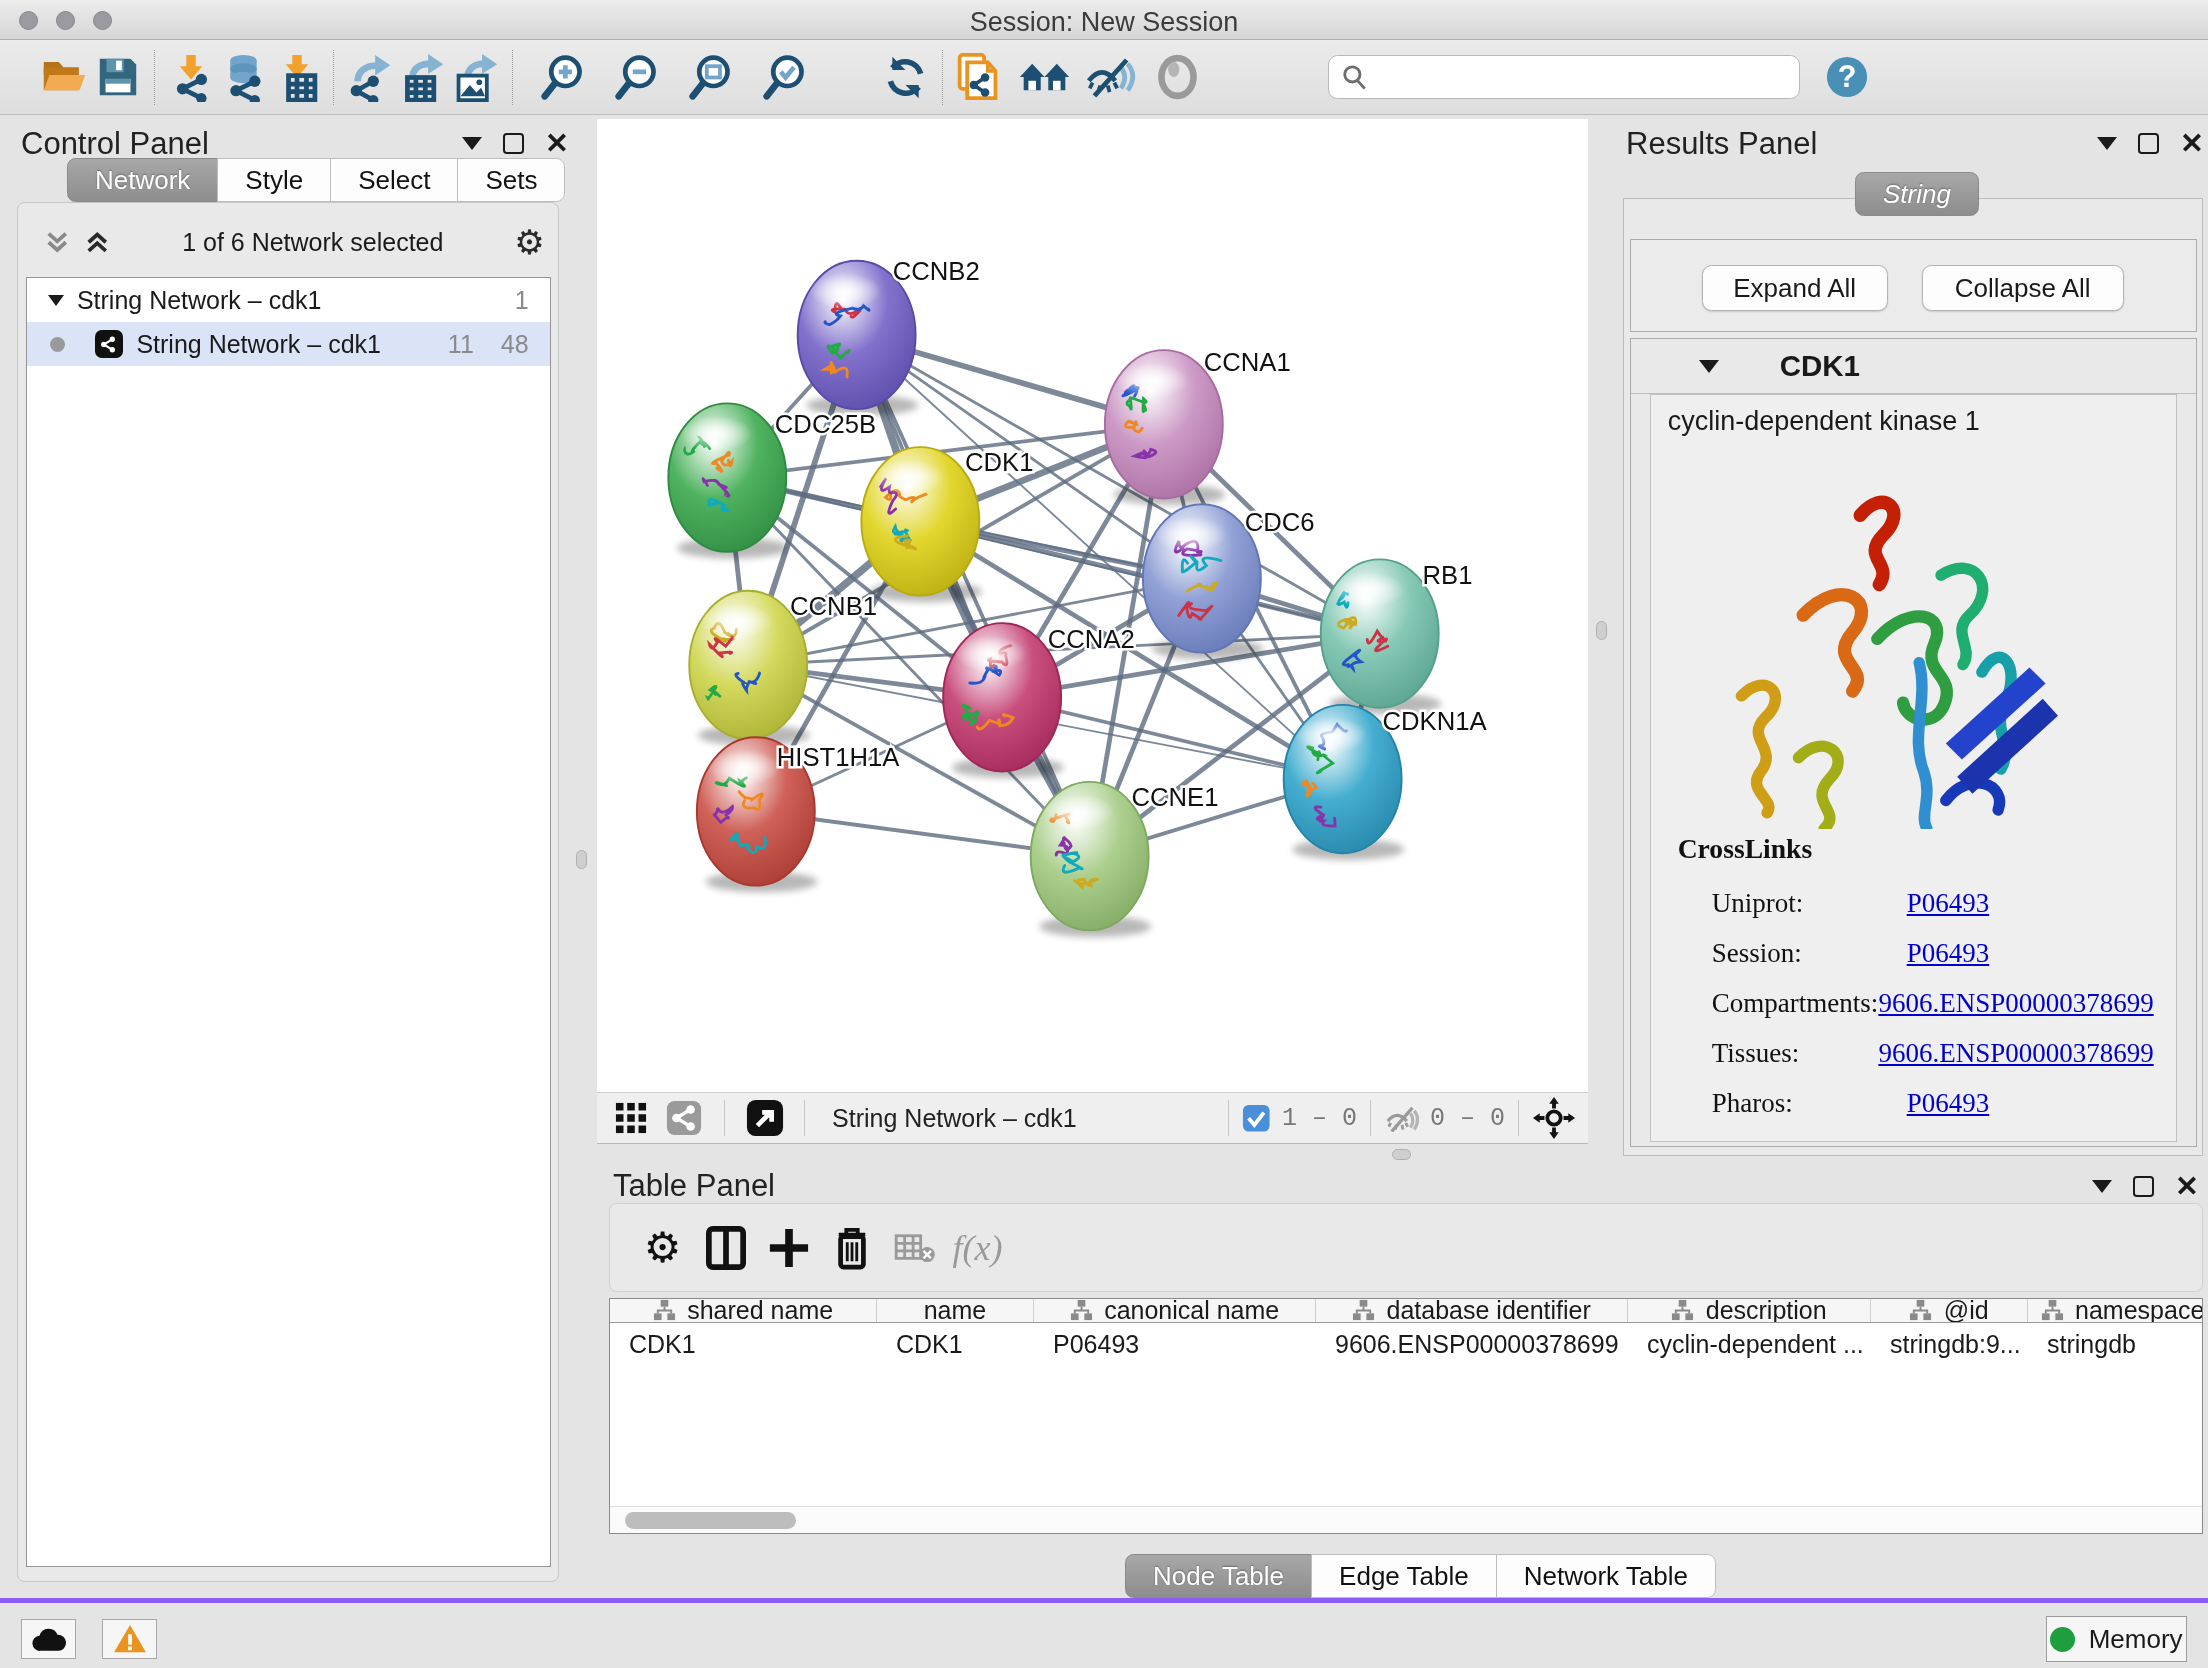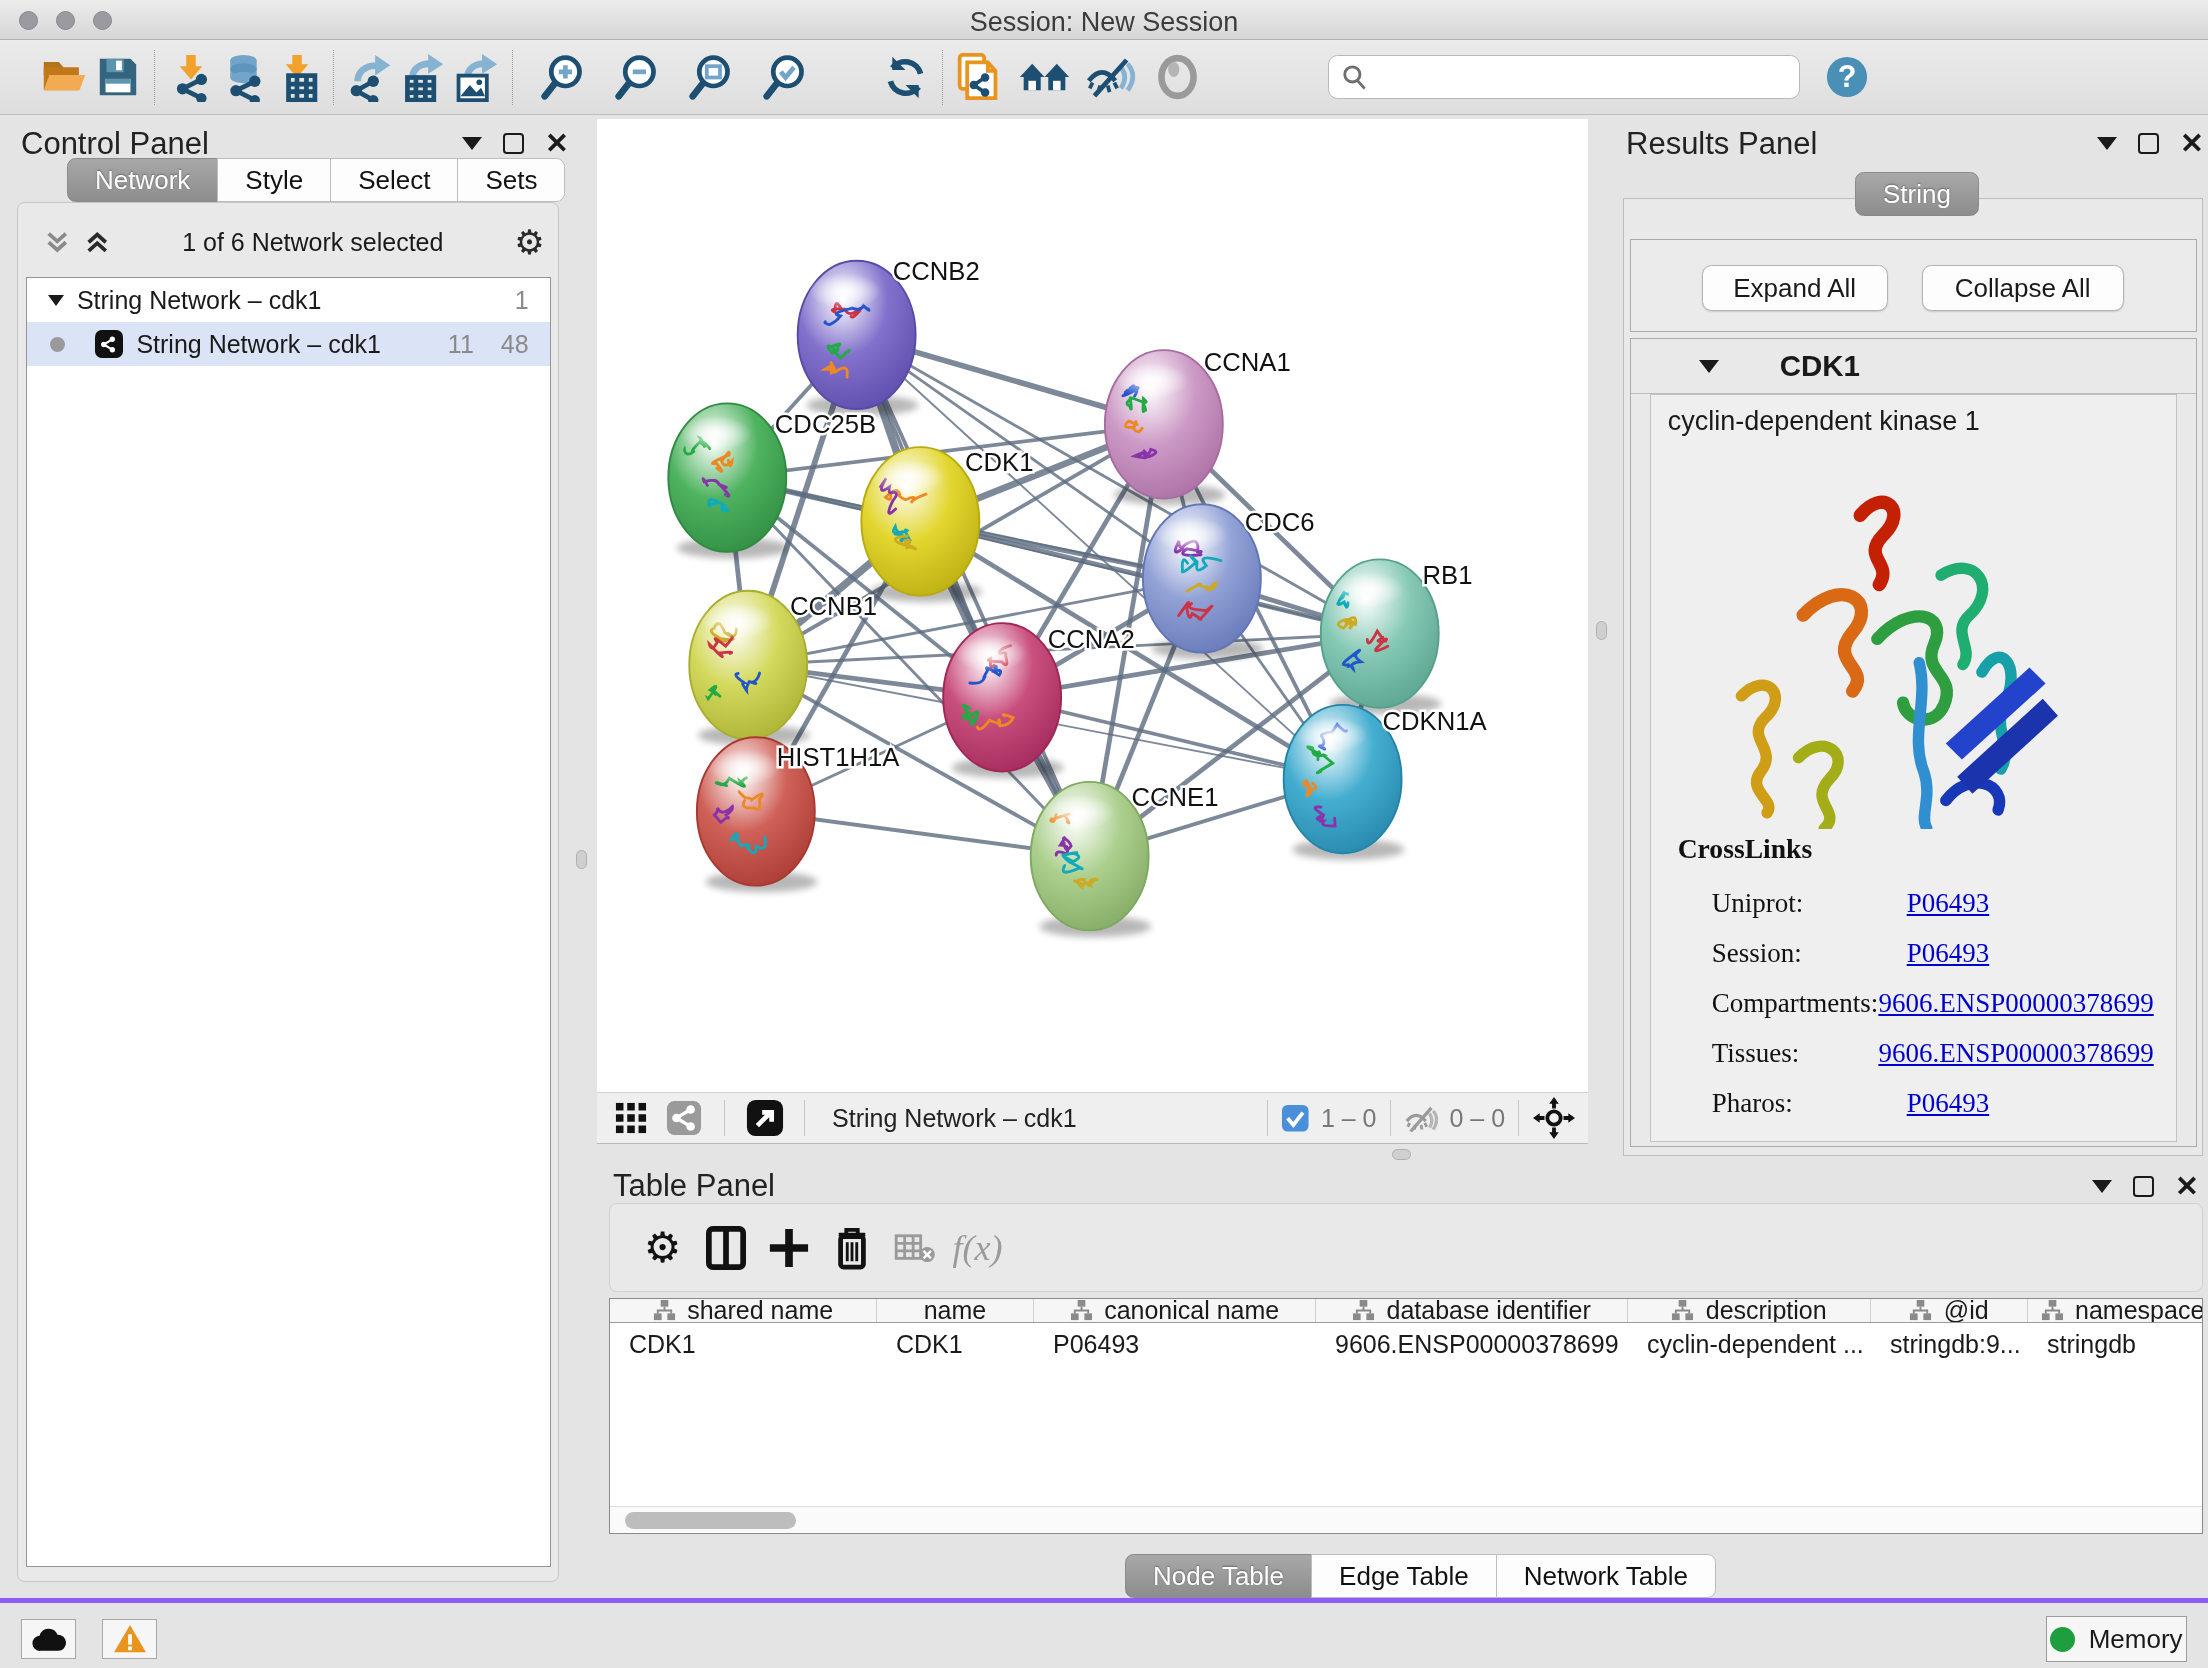--- a/index.html
+++ b/index.html
@@ -635,21 +635,21 @@
   </div>
   <div class="nt-sep"></div>
   <div class="tp-ico" style="width:53px">
     <svg width="38" height="38" viewBox="0 0 40 40">
         <rect x="1" y="1" width="38" height="38" rx="9" fill="#111"></rect>
         <path d="M12 28 L24 16 M17 14 h10 v10" stroke="#fff" stroke-width="5" fill="none"></path>
       </svg>
   </div>
   <div class="nt-sep"></div>
   <div style="margin-left:13.3px">String Network – cdk1</div>
-  <div style="margin-left:auto; display:flex; align-items:center;">
+  <div style="margin-left:auto; display:flex; align-items:center;font-family:Liberation Mono, monospace;">
     <div class="nt-sep"></div>
     <svg width="28.5" height="28.5" viewBox="0 0 30 30">
         <rect x="1" y="1" width="28" height="28" rx="6" fill="#4a90d9"></rect>
         <path d="M7 15 l6 7 10-13" stroke="#fff" stroke-width="4" fill="none"></path>
       </svg>
     <span style="margin-left:11.4px; color:#777;">1 – 0</span>
     <div class="nt-sep"></div>
     <svg width="34" height="28.5" viewBox="0 0 36 30">
         <path d="M3 18 Q13 6 23 18" stroke="#9a9a9a" stroke-width="3.5" fill="none"></path>
         <path d="M6 20 l-2 4 M12 22 l-1 5 M18 22 l1 5 M22 20 l2 4" stroke="#9a9a9a" stroke-width="3"></path>
@@ -677,21 +677,21 @@
 <span class="grab-dot" style="left:1596px; top:621px; width:11.4px; height:19px;"></span>
 <span class="grab-dot" style="left:1392px; top:1149px; width:19px; height:11.4px;"></span>
 
 <div>
   <div class="panel-head" style="left:1626px; top:126px;">Results Panel</div>
   <div class="win-ctrls" style="left:2097px; top:129px;">
     <span class="tri"></span>
     <span class="sqico"></span>
     <span class="xico">✕</span>
   </div>
-  <div class="tabbar" style="position:absolute; left:1855px; top:172px; z-index:3;">
+  <div class="tabbar" style="position:absolute; left:1855px; top:172px; z-index:3;font-style:italic;">
     <div class="tab sel" style="border-radius:8.6px;">String</div>
   </div>
 
   <div class="rp-outer">
     <div class="rp-btnbox">
       <div class="rp-btn" style="left:71px; width:186px;">Expand All</div>
       <div class="rp-btn" style="left:291px; width:202px;">Collapse All</div>
     </div>
 
     <div class="rp-section">

